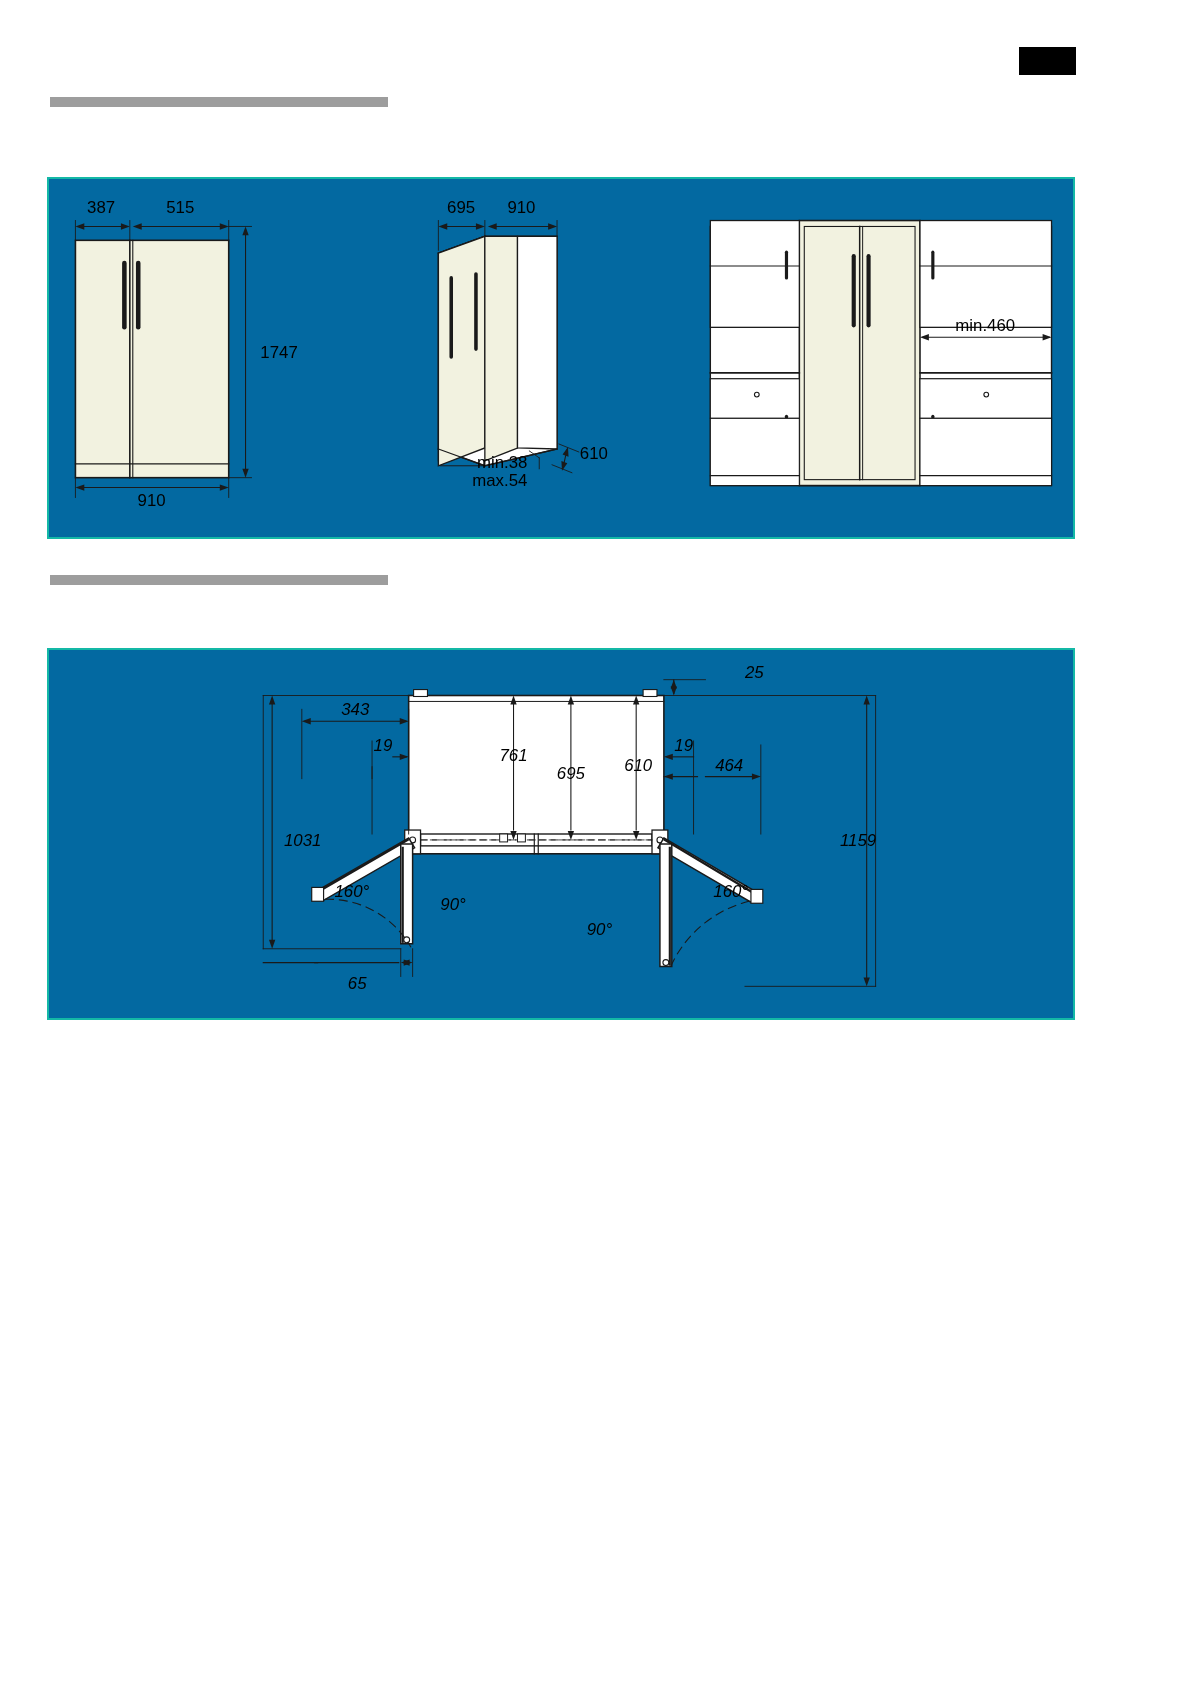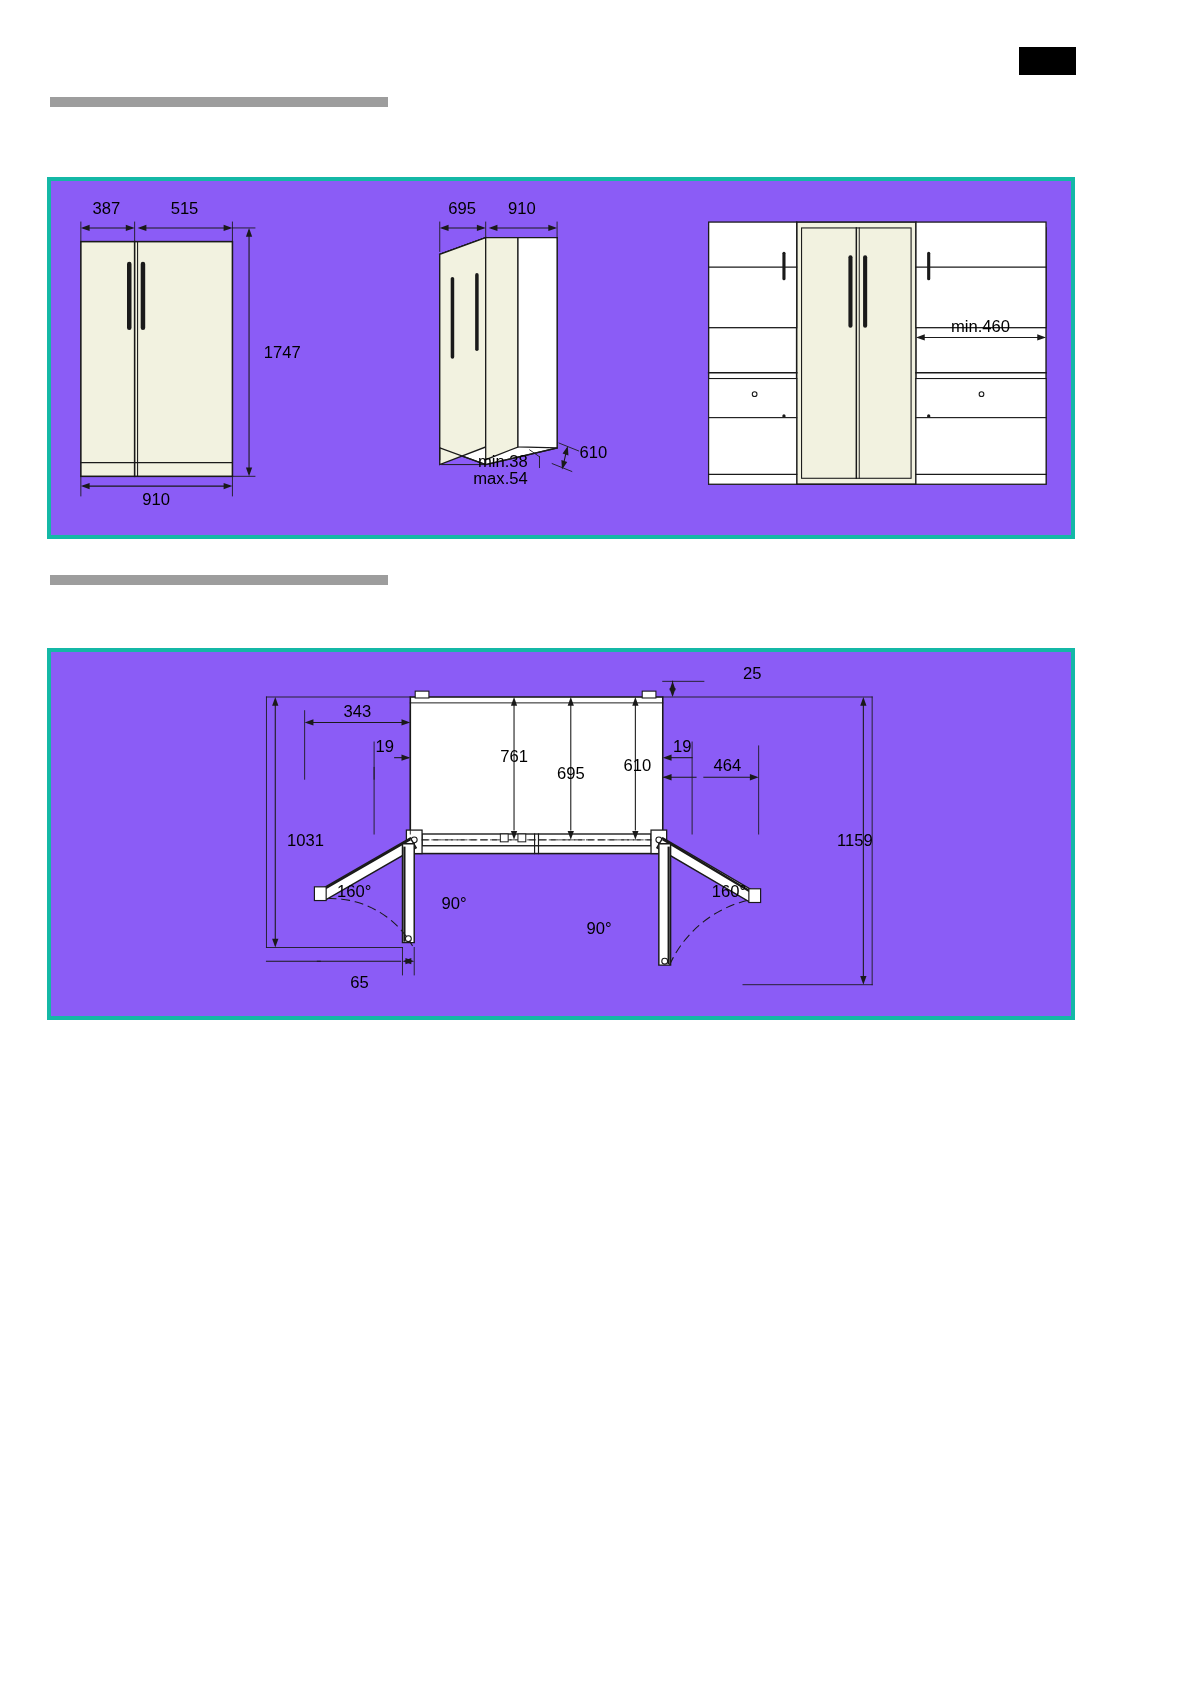--- a/index.html
+++ b/index.html
@@ -30,26 +30,26 @@
   .rule-bar {
     position: absolute;
     height: 10px;
     background: #9d9d9d;
   }
   .rule-bar-1 { left: 50px; top: 97px; width: 338px; }
   .rule-bar-2 { left: 50px; top: 575px; width: 338px; }
 
   .panel {
     position: absolute;
-    border: 4px solid #14b8a6;
-    background: #8b5cf6;
+    border: 2px solid #14b8a6;
+    background: #0369a1;
     box-sizing: border-box;
   }
   .panel-1 { left: 47px; top: 177px; width: 1028px; height: 362px; }
-  .panel-2 { left: 47px; top: 648px; width: 1028px; height: 372px; }
+  .panel-2 { left: 47px; top: 648px; width: 1028px; height: 372px; font-style: italic; }
 
   .panel svg, .panel .svg-wrap {
     display: block;
     width: 100%;
     height: 100%;
   }
   text {
     font-family: "Liberation Sans", sans-serif;
     fill: #000000;
   }

